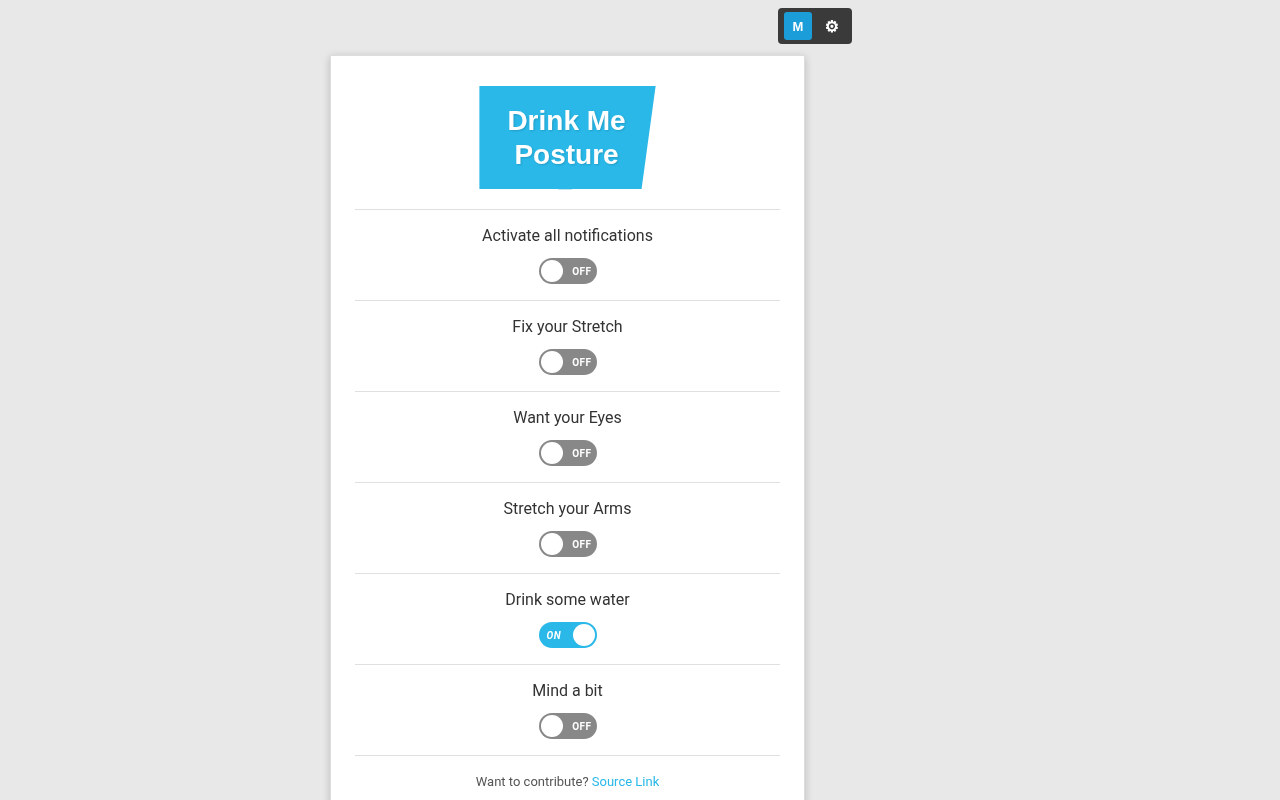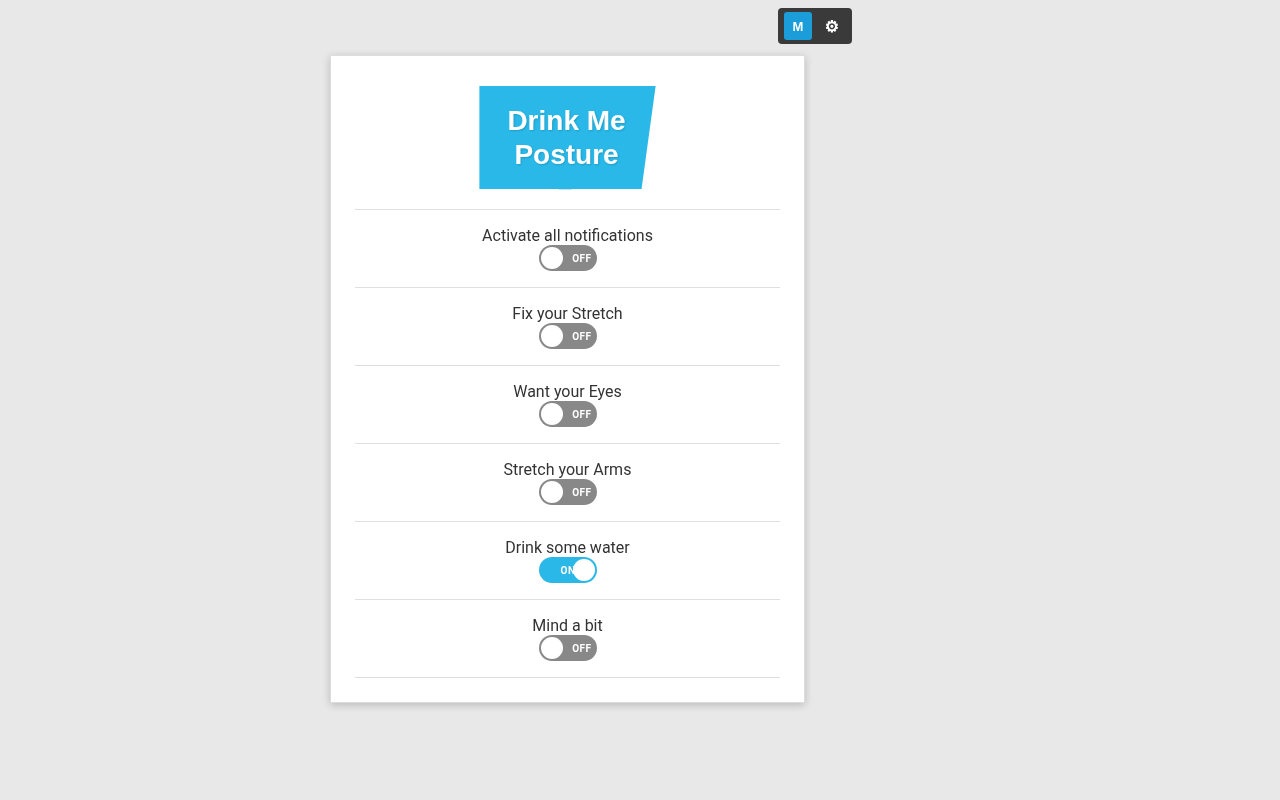--- a/index.html
+++ b/index.html
@@ -135,20 +135,21 @@
     
     .toggle {
       position: relative;
       display: inline-flex;
       align-items: center;
       cursor: pointer;
       width: 58px;
       height: 26px;
       border-radius: 13px;
       user-select: none;
+      margin-top: 13px;
     }
 
     .toggle-off {
       background: #888;
     }
 
     .toggle-on {
       background: #29b8e8;
     }
 
@@ -176,21 +177,22 @@
       font-weight: 700;
       color: white;
       letter-spacing: 0.5px;
     }
 
     .toggle-off .toggle-label {
       right: 5px;
     }
 
     .toggle-on .toggle-label {
-      left: 22px;
+      left: 8px;
+      font-style: italic;
     }
 
     
     .footer {
       text-align: center;
       padding-top: 18px;
       font-size: 13px;
       color: #555;
     }
 
@@ -264,13 +266,17 @@
       </div>
       <div class="setting-row">
         <span class="setting-label">Mind a bit</span>
         <div class="toggle toggle-off">
           <div class="toggle-knob"></div>
           <span class="toggle-label">OFF</span>
         </div>
       </div>
     </div>
 
+  <div class="footer">
+    <span>Want to contribute?</span>
+    <a href="#">Source Link</a>
+  </div>
 </div>
 
 </body></html>

